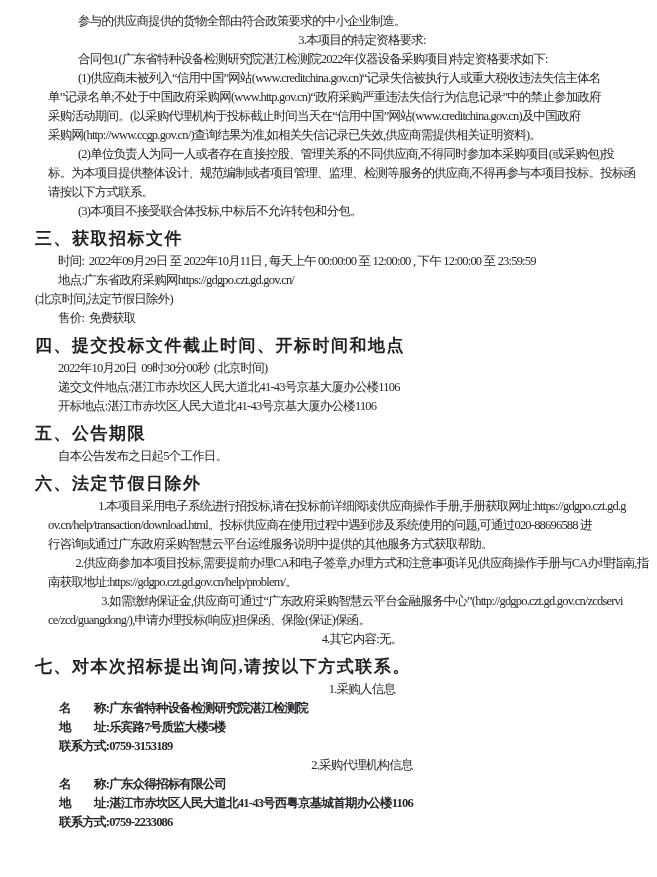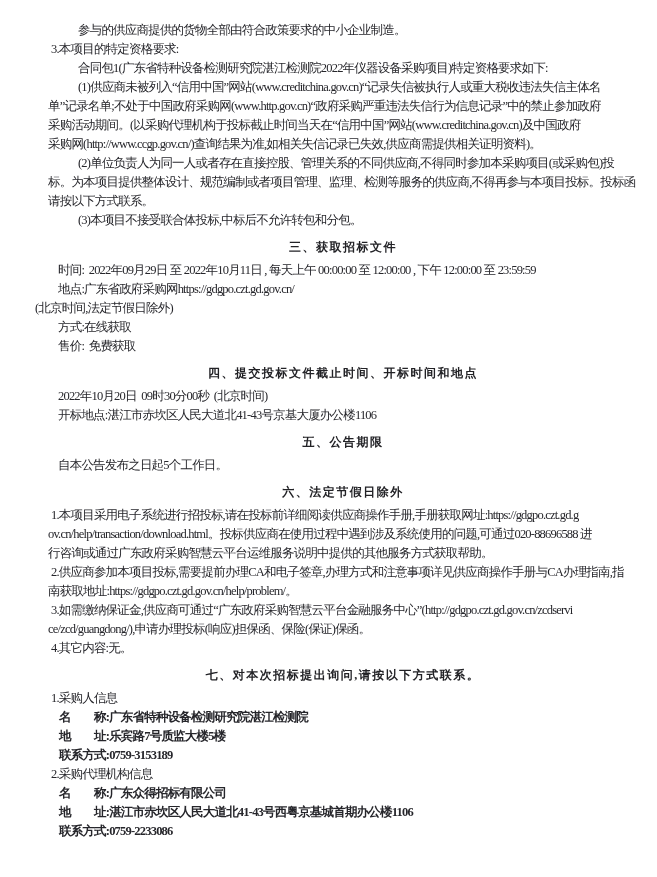--- a/index.html
+++ b/index.html
@@ -1,42 +1,41 @@
 <!DOCTYPE html>
 <html lang="zh"><head>
 <meta charset="utf-8">
 <style>
   html,body{margin:0;padding:0;background:#ffffff;}
   body{width:657px;height:877px;overflow:hidden;}
   #doc{
     box-sizing:border-box;
     width:657px;height:877px;
-    padding:21px 6px 0 35px;
+    padding:12px 6px 0 35px;
     font-family:"Liberation Serif","DejaVu Serif",serif;
     font-size:12.5px;
     line-height:19px;
     letter-spacing:-0.8px;
     color:#26262b;
     font-weight:500;
   }
   .line{white-space:pre;}
   .heading{
     white-space:pre;
-    font-size:12px;
+    font-size:17px;
     line-height:23px;
     letter-spacing:1.5px;
     font-weight:600;
     color:#222226;
     margin:6px 0 2px 0;
-    text-align:center;
   }
   .ind-hang{margin-left:0;}
   .ind-flush{margin-left:13px;}
   .ind-field{margin-left:23px;}
-  .ind-num{margin-left:16px;}
+  .ind-num{margin-left:38px;text-align:center;}
   .ind-para{margin-left:43px;}
   .ind-contact{margin-left:24px;font-weight:bold;}
 </style>
 </head>
 <body>
 
 <div id="doc">
     <div class="line ind-para">参与的供应商提供的货物全部由符合政策要求的中小企业制造。</div>
     <div class="line ind-num">3.本项目的特定资格要求:</div>
     <div class="line ind-para">合同包1(广东省特种设备检测研究院湛江检测院2022年仪器设备采购项目)特定资格要求如下:</div>
@@ -45,24 +44,24 @@
     <div class="line ind-flush">采购活动期间。(以采购代理机构于投标截止时间当天在“信用中国”网站(www.creditchina.gov.cn)及中国政府</div>
     <div class="line ind-flush">采购网(http://www.ccgp.gov.cn/)查询结果为准,如相关失信记录已失效,供应商需提供相关证明资料)。</div>
     <div class="line ind-para">(2)单位负责人为同一人或者存在直接控股、管理关系的不同供应商,不得同时参加本采购项目(或采购包)投</div>
     <div class="line ind-flush">标。为本项目提供整体设计、规范编制或者项目管理、监理、检测等服务的供应商,不得再参与本项目投标。投标函</div>
     <div class="line ind-flush">请按以下方式联系。</div>
     <div class="line ind-para">(3)本项目不接受联合体投标,中标后不允许转包和分包。</div>
     <div class="heading">三、获取招标文件</div>
     <div class="line ind-field">时间:  2022年09月29日 至 2022年10月11日 , 每天上午 00:00:00 至 12:00:00 , 下午 12:00:00 至 23:59:59</div>
     <div class="line ind-field">地点:广东省政府采购网https://gdgpo.czt.gd.gov.cn/</div>
     <div class="line ind-hang">(北京时间,法定节假日除外)</div>
-    <div class="line ind-field">方式:在线获取</div>
     <div class="line ind-field">售价:  免费获取</div>
     <div class="heading">四、提交投标文件截止时间、开标时间和地点</div>
     <div class="line ind-field">2022年10月20日  09时30分00秒  (北京时间)</div>
+    <div class="line ind-field">递交文件地点:湛江市赤坎区人民大道北41-43号京基大厦办公楼1106</div>
     <div class="line ind-field">开标地点:湛江市赤坎区人民大道北41-43号京基大厦办公楼1106</div>
     <div class="heading">五、公告期限</div>
     <div class="line ind-field">自本公告发布之日起5个工作日。</div>
     <div class="heading">六、法定节假日除外</div>
     <div class="line ind-num">1.本项目采用电子系统进行招投标,请在投标前详细阅读供应商操作手册,手册获取网址:https://gdgpo.czt.gd.g</div>
     <div class="line ind-flush">ov.cn/help/transaction/download.html。投标供应商在使用过程中遇到涉及系统使用的问题,可通过020-88696588 进</div>
     <div class="line ind-flush">行咨询或通过广东政府采购智慧云平台运维服务说明中提供的其他服务方式获取帮助。</div>
     <div class="line ind-num">2.供应商参加本项目投标,需要提前办理CA和电子签章,办理方式和注意事项详见供应商操作手册与CA办理指南,指</div>
     <div class="line ind-flush">南获取地址:https://gdgpo.czt.gd.gov.cn/help/problem/。</div>
     <div class="line ind-num">3.如需缴纳保证金,供应商可通过“广东政府采购智慧云平台金融服务中心”(http://gdgpo.czt.gd.gov.cn/zcdservi</div>

